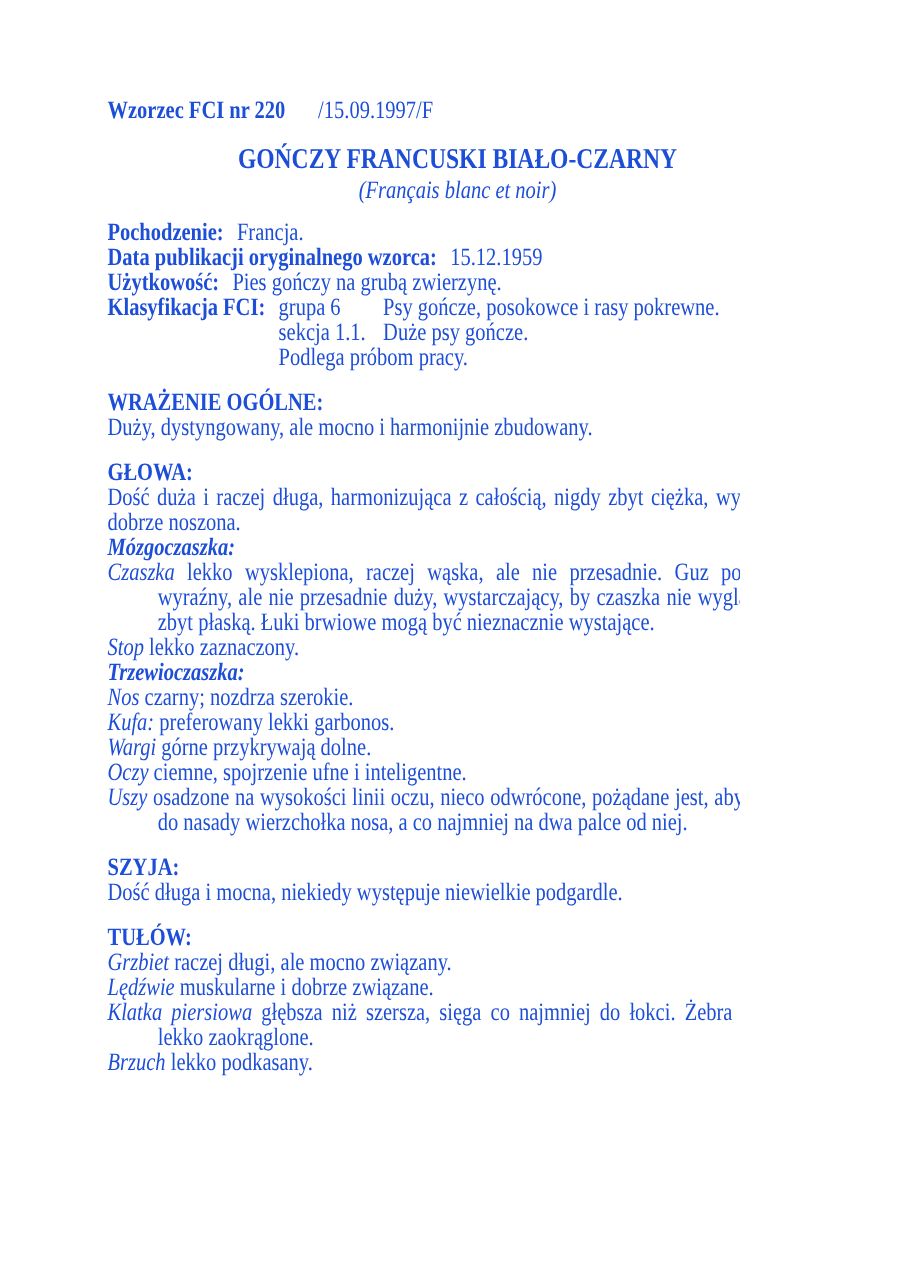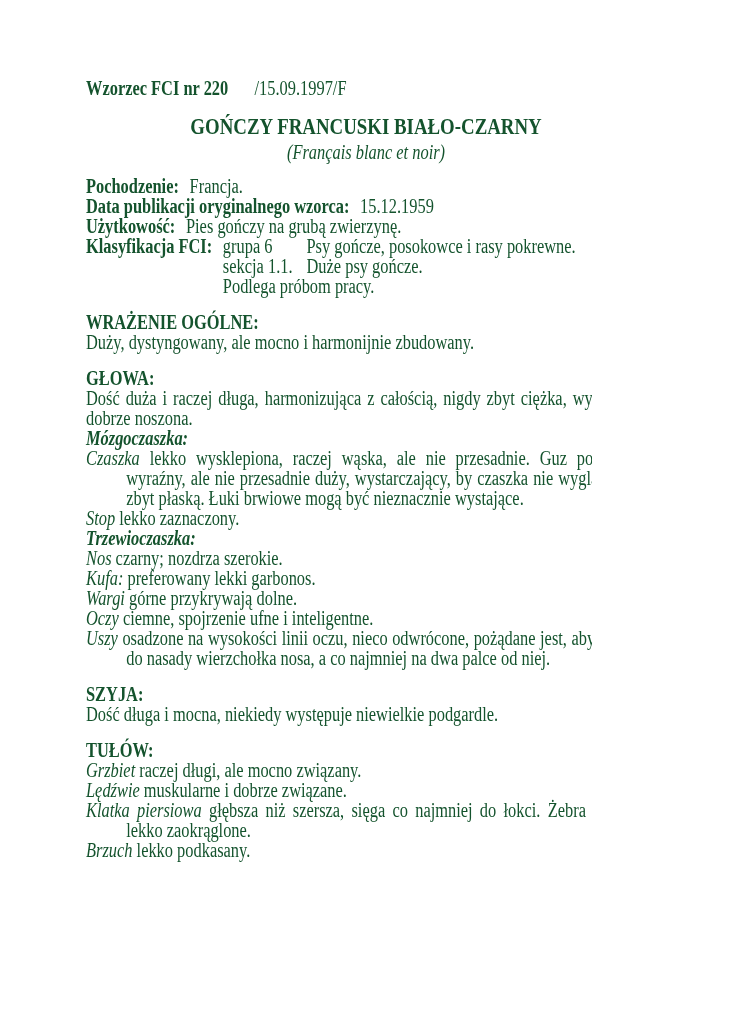--- a/index.html
+++ b/index.html
@@ -1,21 +1,21 @@
 <!DOCTYPE html>
 <html lang="pl"><head>
 <meta charset="utf-8">
 <style>
   html, body { margin: 0; padding: 0; background: #ffffff; }
   .page {
     position: relative;
     width: 592px;
     height: 1024px;
     background: #ffffff;
-    color: #14532d;
+    color: #1d4ed8;
     font-family: "Liberation Serif", "DejaVu Serif", serif;
     overflow: hidden;
   }
   .content { position: absolute; left: 86px; top: 78px; width: 560px; }
   
   .squeeze {
     width: 683px;
     transform: scaleX(0.82);
     transform-origin: 0 0;
     font-size: 20px;

